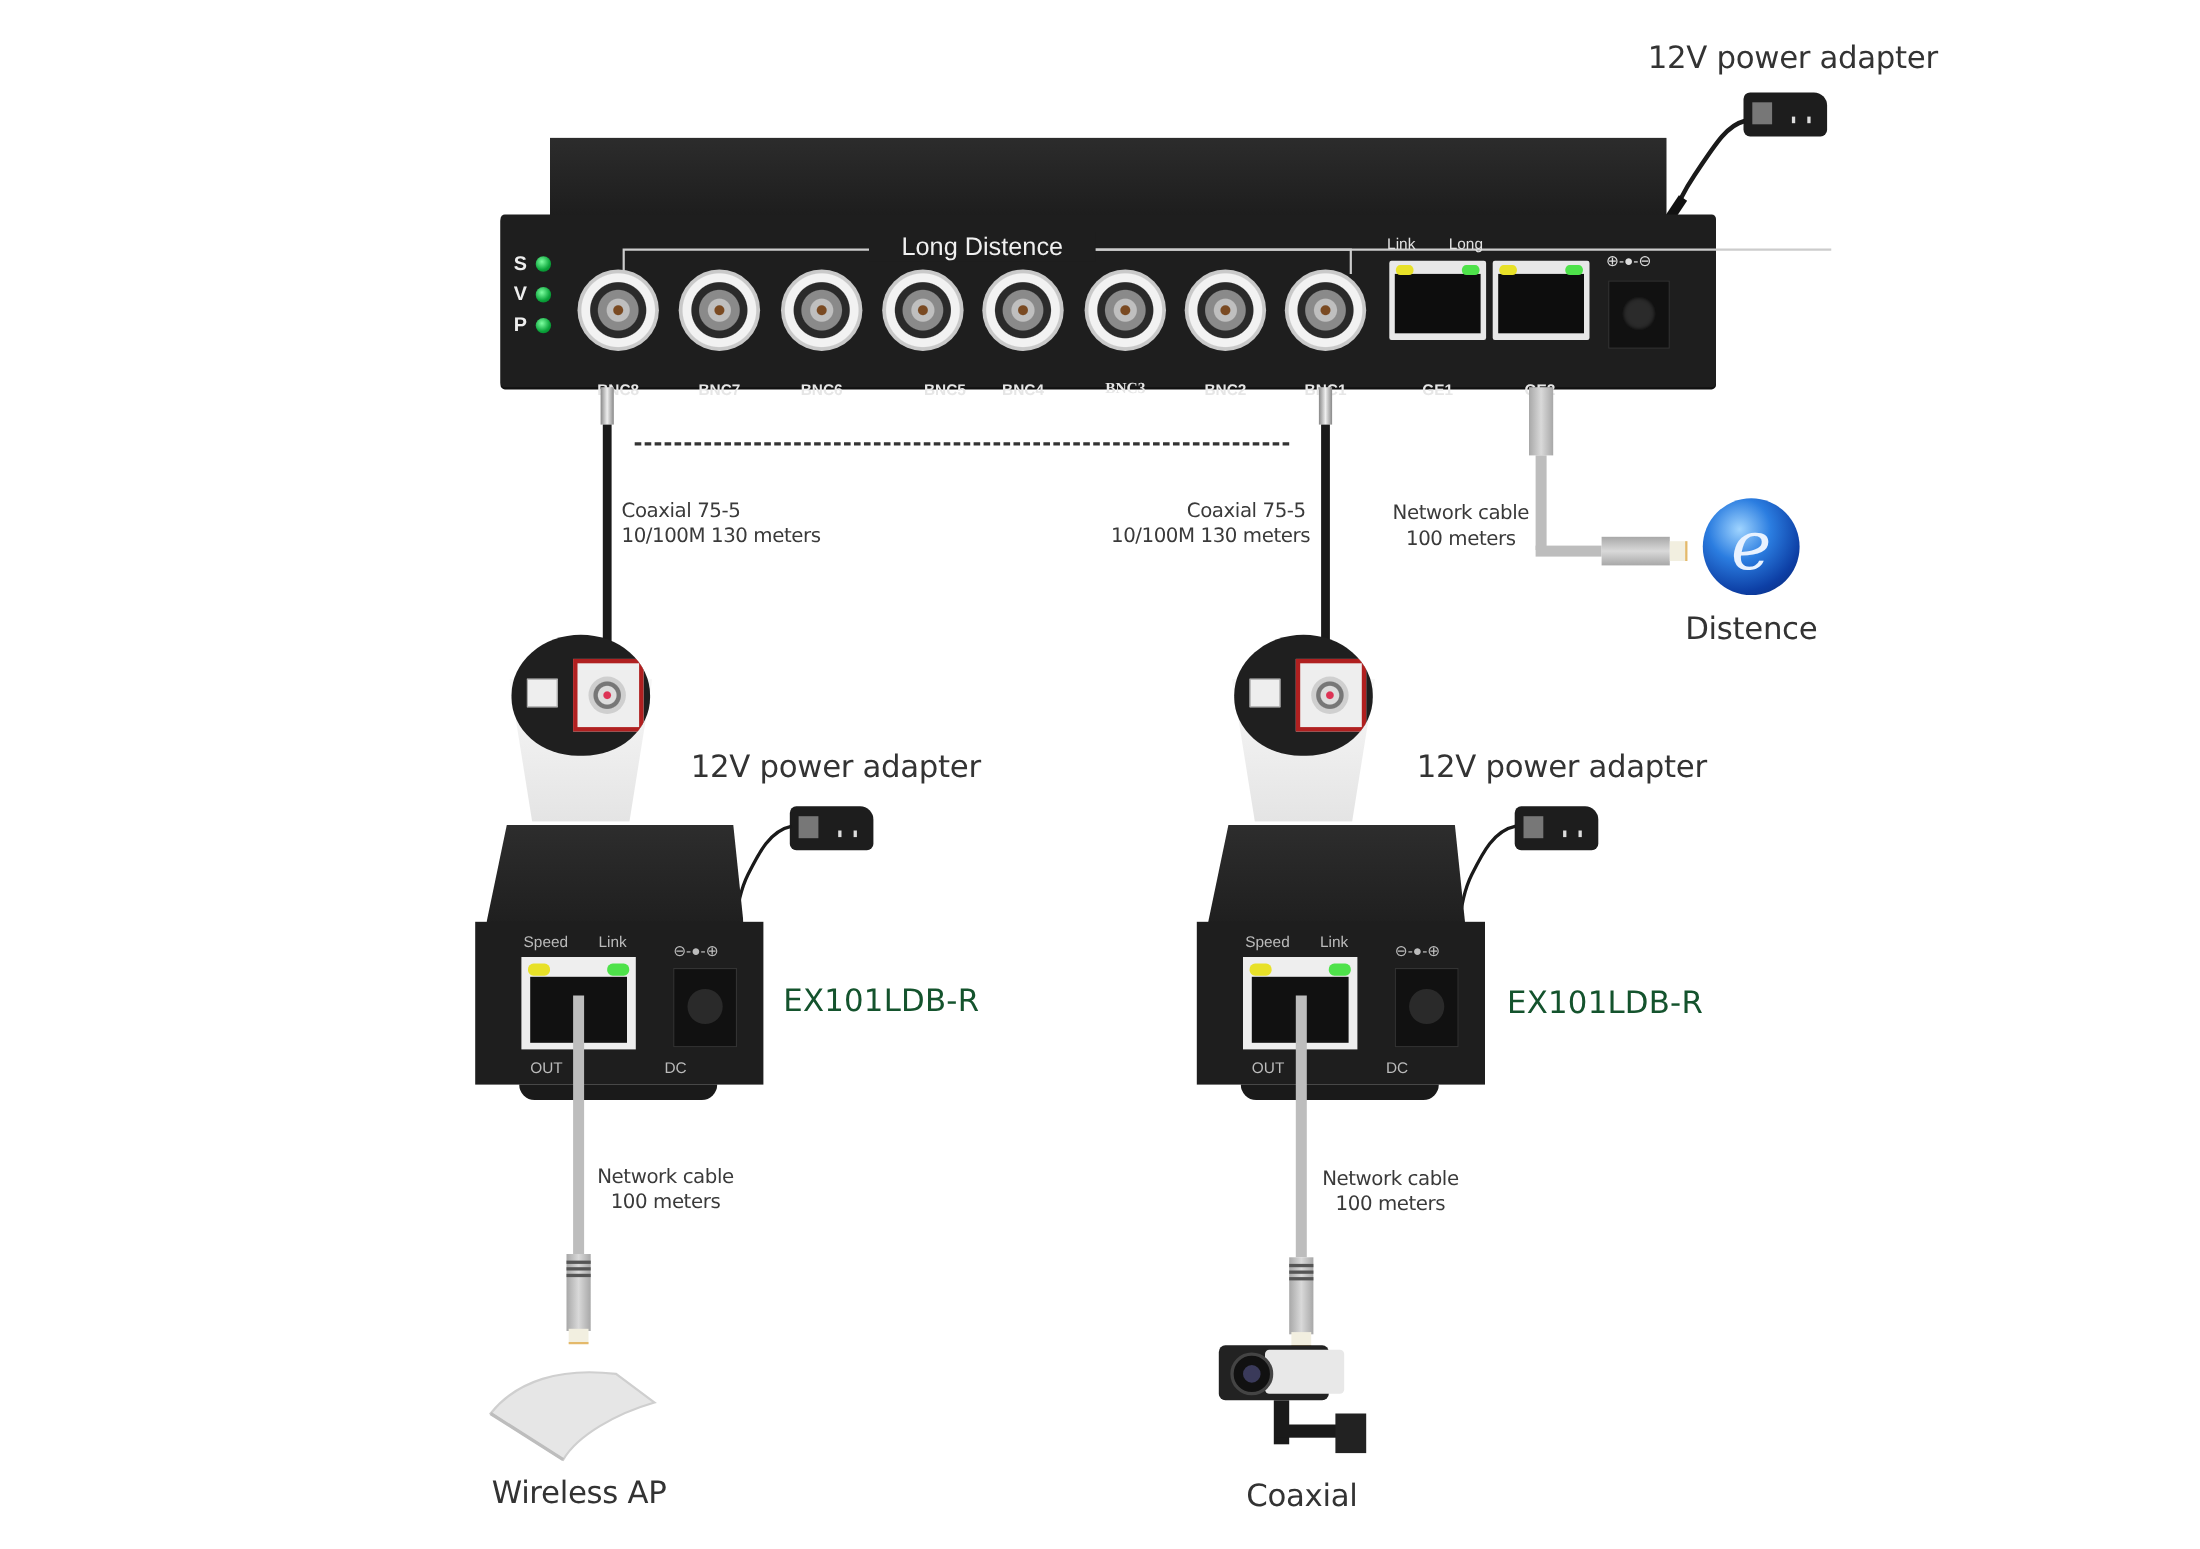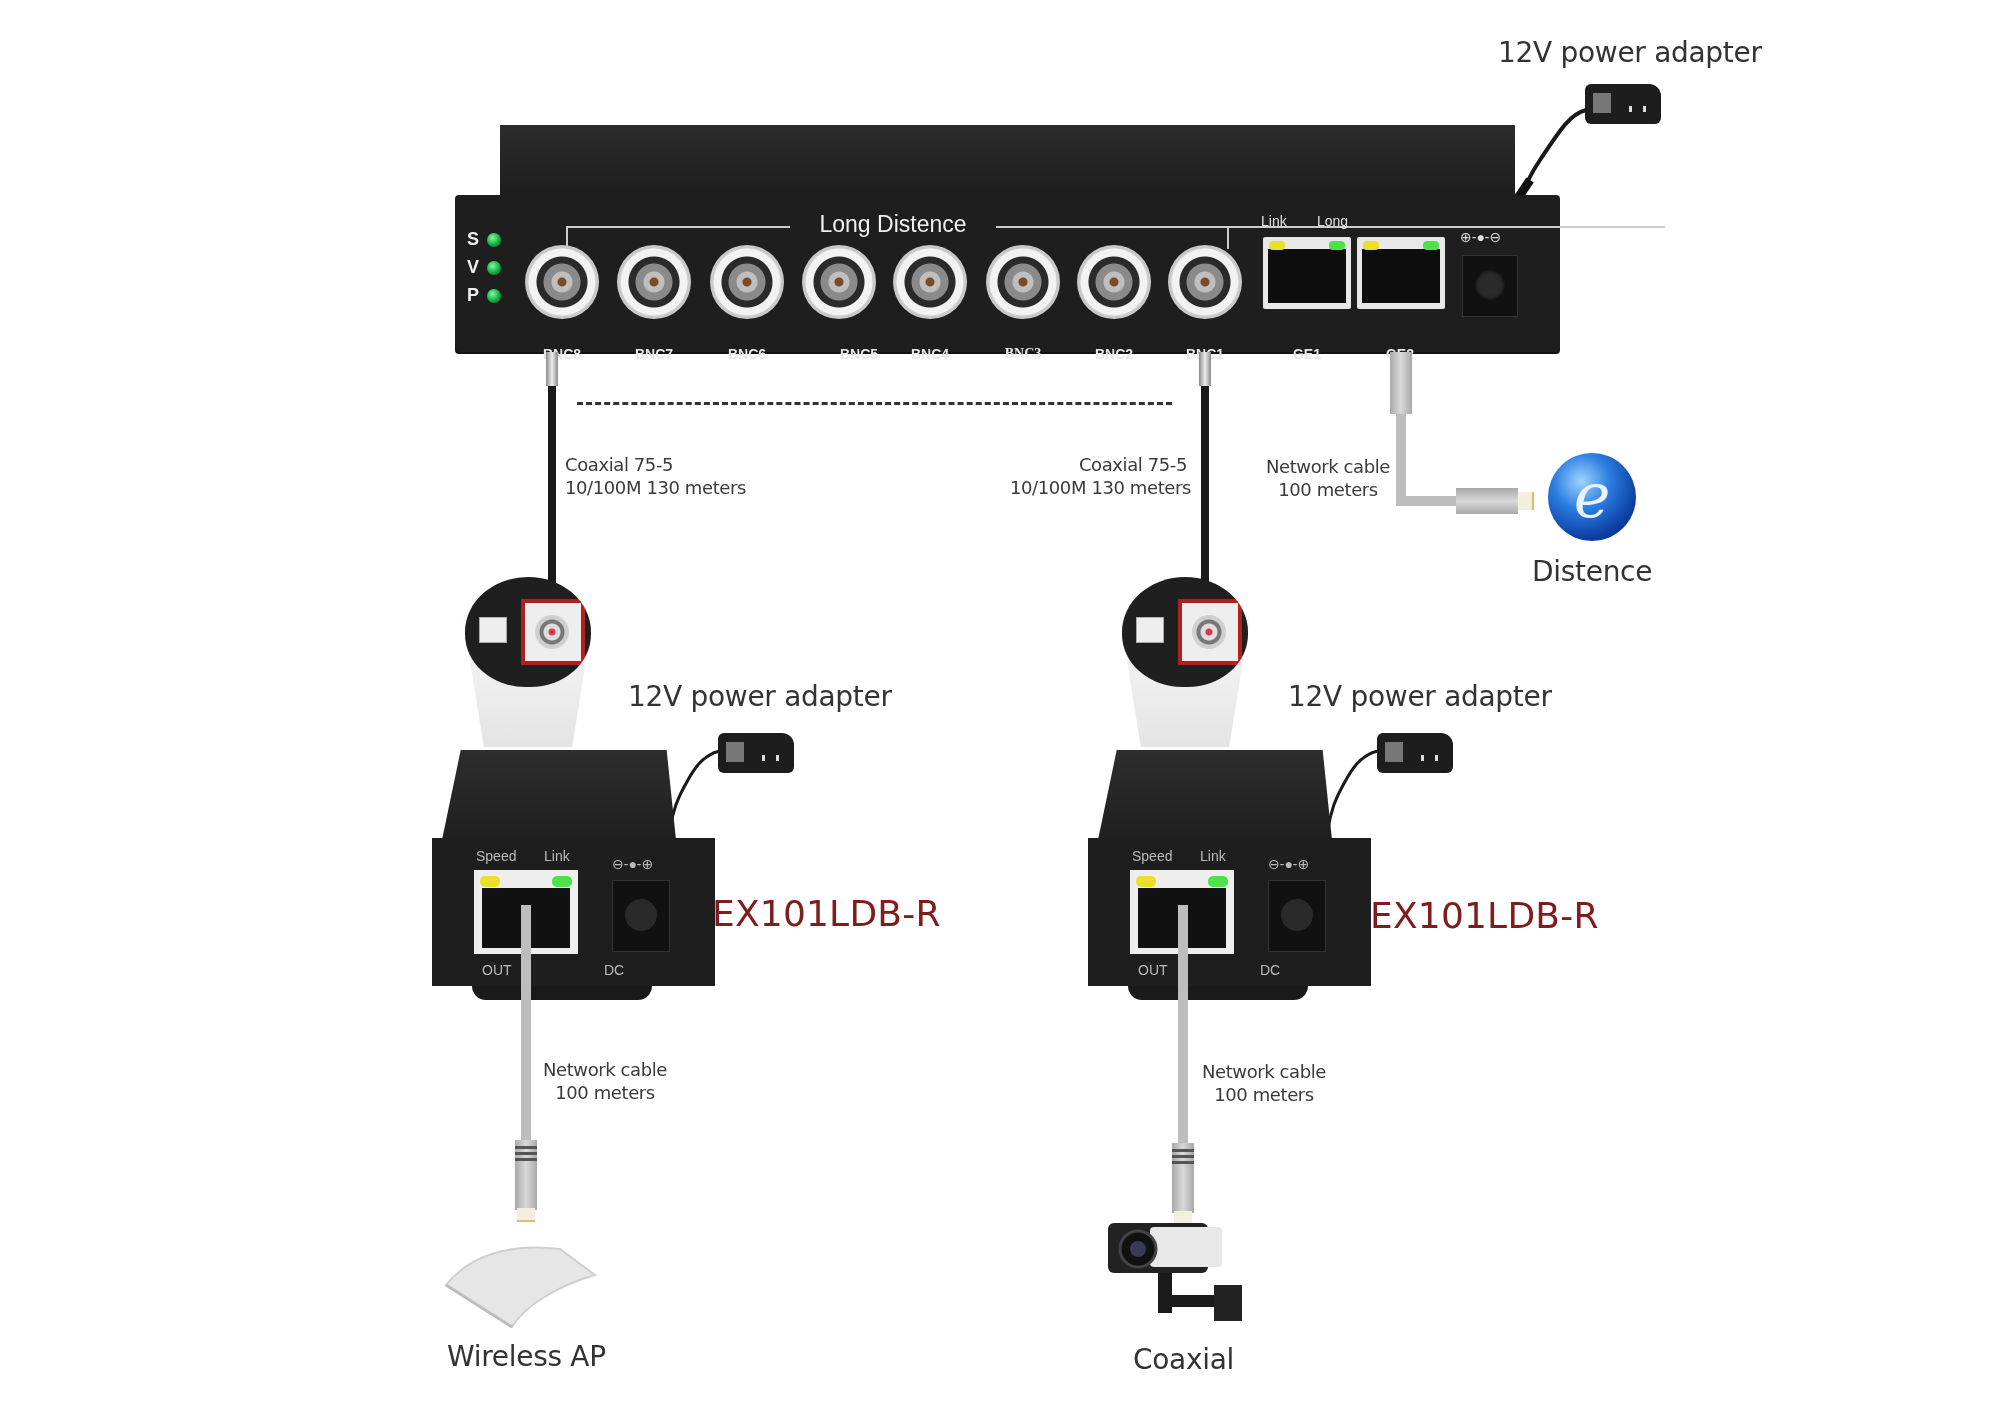--- a/index.html
+++ b/index.html
@@ -1,21 +1,21 @@
 <!DOCTYPE html>
 <html><head>
 <meta charset="utf-8">
 <style>
   html,body{margin:0;padding:0;background:#ffffff;}
   body{width:2000px;height:1408px;position:relative;overflow:hidden;font-family:"Liberation Sans","DejaVu Sans",sans-serif;color:#2b2b2b;}
   .abs{position:absolute;}
   .lbl{position:absolute;font-family:"DejaVu Sans","Liberation Sans",sans-serif;color:#333;white-space:nowrap;}
   .lbl-lg{font-size:28px;letter-spacing:-0.3px;}
   .lbl-sm{font-size:18px;line-height:23px;letter-spacing:-0.4px;color:#3a3a3a;}
-  .lbl-model{font-size:36px;letter-spacing:0.2px;color:#7f1d1d;}
+  .lbl-model{font-size:28px;letter-spacing:0.2px;color:#14532d;}
   .center{text-align:center;}
   .right{text-align:right;}
 
   
   .dev-top{position:absolute;left:500px;top:125px;width:1015px;height:72px;background:linear-gradient(#2c2c2c,#1d1d1d);
     clip-path:polygon(0% 0%,100% 0%,104% 100%,-4% 100%);}
   .dev-front{position:absolute;left:455px;top:195px;width:1105px;height:157px;background:#1e1e1e;border-radius:4px;box-shadow:0 2px 0 #111;}
   .led-row{position:absolute;left:12px;display:flex;align-items:center;gap:6px;}
   .led-letter{color:#eee;font-weight:bold;font-size:18px;font-family:"Liberation Sans",sans-serif;width:14px;}
   .led-green{width:14px;height:14px;border-radius:50%;background:radial-gradient(circle at 40% 35%,#7dffa0,#0aa43a 60%,#066b25);}
@@ -26,21 +26,21 @@
   .rj45 .hole{position:absolute;left:5px;top:12px;width:78px;height:54px;background:#0d0d0d;}
   .rj45 .ly{position:absolute;left:6px;top:4px;width:16px;height:9px;border-radius:4px;background:#e8e128;}
   .rj45 .lg{position:absolute;right:6px;top:4px;width:16px;height:9px;border-radius:4px;background:#4ee24a;}
   .port-top-label{position:absolute;top:18px;color:#e0e0e0;font-size:14px;font-family:"Liberation Sans",sans-serif;}
   .dc-jack{position:absolute;top:60px;width:54px;height:60px;background:#111;border:1px solid #333;}
   .dc-jack .c{position:absolute;left:12px;top:14px;width:30px;height:30px;border-radius:50%;background:#2b2b2b;box-shadow:inset 0 0 4px #000;}
 
   
   .rx{position:absolute;width:262px;}
   .rx-top{position:absolute;left:10px;top:0;width:234px;height:90px;background:linear-gradient(#2d2d2d,#1f1f1f);clip-path:polygon(8% 0,96% 0,100% 100%,0 100%);}
-  .rx-front{position:absolute;left:0;top:88px;width:283px;height:148px;background:#1e1e1e;}
+  .rx-front{position:absolute;left:0;top:88px;width:262px;height:148px;background:#1e1e1e;}
   .rx-rj{position:absolute;left:42px;top:32px;width:104px;height:84px;background:#eeeeee;}
   .rx-rj .hole{position:absolute;left:8px;top:18px;width:88px;height:60px;background:#111;}
   .rx-rj .ly{position:absolute;left:6px;top:6px;width:20px;height:11px;border-radius:5px;background:#e8e128;}
   .rx-rj .lg{position:absolute;right:6px;top:6px;width:20px;height:11px;border-radius:5px;background:#4ee24a;}
   .rx-dc{position:absolute;left:180px;top:42px;width:56px;height:70px;background:#111;border:1px solid #333;}
   .rx-dc .c{position:absolute;left:12px;top:18px;width:32px;height:32px;border-radius:50%;background:#2a2a2a;}
   .rx-txt{position:absolute;color:#bbb;font-size:14px;font-family:"Liberation Sans",sans-serif;}
   .rx-bottom{position:absolute;left:40px;top:236px;width:180px;height:14px;background:#1a1a1a;border-radius:0 0 30px 30px;}
 
   

